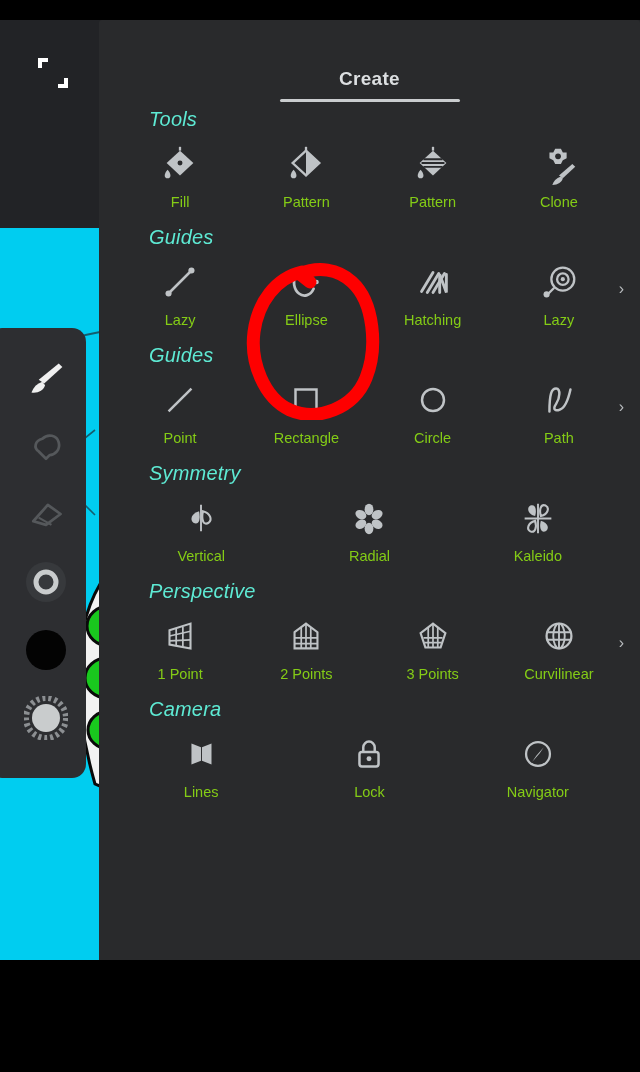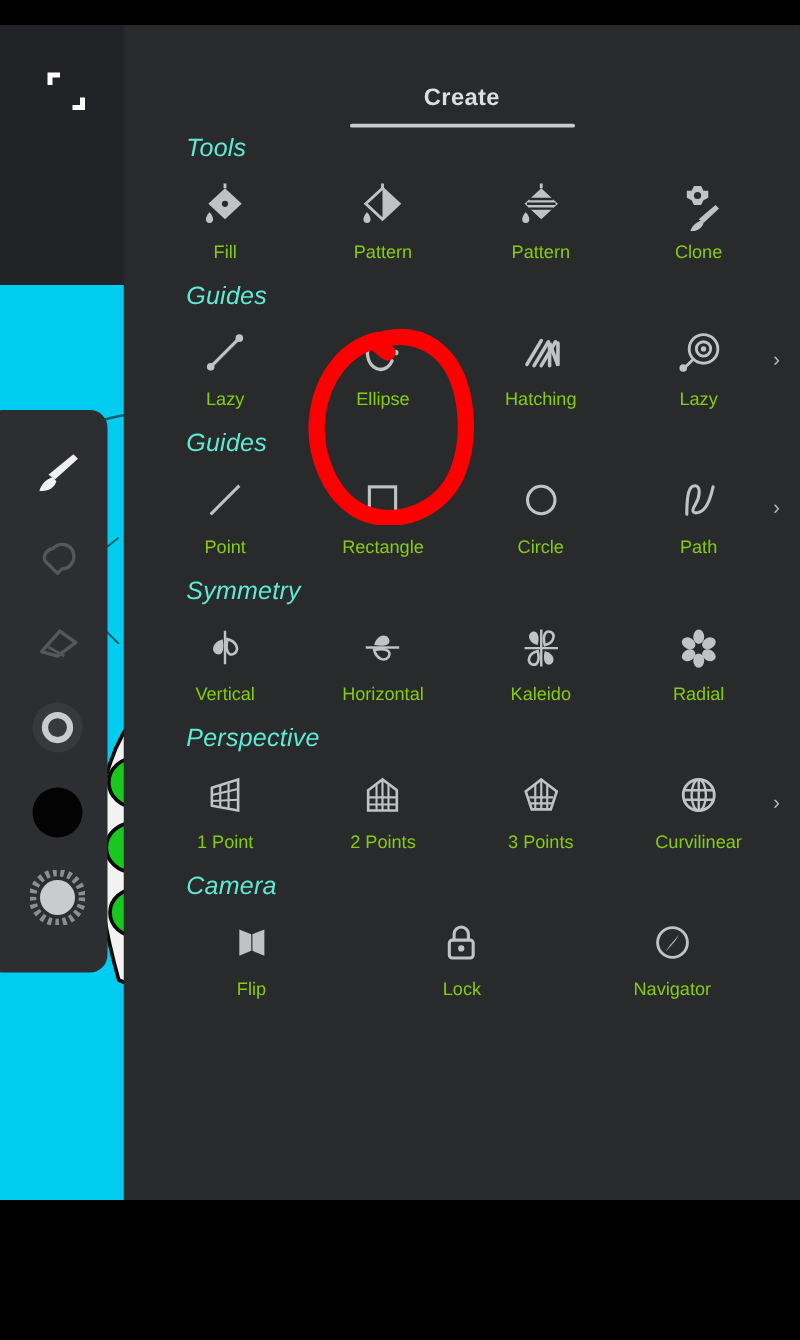--- a/index.html
+++ b/index.html
@@ -312,60 +312,50 @@
           <span class="cell-icon">
             <svg viewBox="0 0 44 44" width="42" height="42">
               <path d="M22 8 L22 36" stroke="#bfc3c6" stroke-width="2"></path>
               <path d="M20 15 C12 17 10 24 14 27 C19 30 22 25 20 15 Z" fill="#bfc3c6"></path>
               <path d="M24 15 C32 17 34 24 30 27 C25 30 22 25 24 15 Z" fill="none" stroke="#bfc3c6" stroke-width="2.2"></path>
             </svg>
           </span>
           <span class="cell-label">Vertical</span>
         </div>
 
-        <div class="cell">
-          <span class="cell-icon">
-            <svg viewBox="0 0 44 44" width="42" height="42">
-              <path d="M8 22 L36 22" stroke="#bfc3c6" stroke-width="2"></path>
-              <path d="M15 20 C17 12 24 10 27 14 C30 19 25 22 15 20 Z" fill="#bfc3c6"></path>
-              <path d="M15 24 C17 32 24 34 27 30 C30 25 25 22 15 24 Z" fill="none" stroke="#bfc3c6" stroke-width="2.2"></path>
-            </svg>
-          </span>
-          <span class="cell-label">Horizontal</span>
-        </div>
-
-        <div class="cell">
-          <span class="cell-icon">
-            <svg viewBox="0 0 44 44" width="42" height="42">
-              <path d="M19 20 C11 18 10 11 14 9 C19 7 21 13 19 20 Z" fill="#bfc3c6"></path>
-              <path d="M25 20 C33 18 34 11 30 9 C25 7 23 13 25 20 Z" fill="none" stroke="#bfc3c6" stroke-width="2.2"></path>
-              <path d="M19 25 C11 27 10 34 14 36 C19 38 21 32 19 25 Z" fill="none" stroke="#bfc3c6" stroke-width="2.2"></path>
-              <path d="M25 25 C33 27 34 34 30 36 C25 38 23 32 25 25 Z" fill="#bfc3c6"></path>
-              <path d="M22 7 L22 38 M8 22.5 L36 22.5" stroke="#bfc3c6" stroke-width="2"></path>
-            </svg>
-          </span>
-          <span class="cell-label">Kaleido</span>
-        </div>
 
         <div class="cell">
           <span class="cell-icon">
             <svg viewBox="0 0 44 44" width="42" height="42">
               <g fill="#bfc3c6">
                 <ellipse cx="22" cy="13" rx="4.6" ry="6"></ellipse>
                 <ellipse cx="30.5" cy="18.5" rx="4.6" ry="6" transform="rotate(60 30.5 18.5)"></ellipse>
                 <ellipse cx="30.5" cy="28.5" rx="4.6" ry="6" transform="rotate(120 30.5 28.5)"></ellipse>
                 <ellipse cx="22" cy="33" rx="4.6" ry="6"></ellipse>
                 <ellipse cx="13.5" cy="28.5" rx="4.6" ry="6" transform="rotate(60 13.5 28.5)"></ellipse>
                 <ellipse cx="13.5" cy="18.5" rx="4.6" ry="6" transform="rotate(120 13.5 18.5)"></ellipse>
               </g>
               <circle cx="22" cy="23" r="2.6" fill="#292a2c"></circle>
             </svg>
           </span>
           <span class="cell-label">Radial</span>
         </div>
+
+        <div class="cell">
+          <span class="cell-icon">
+            <svg viewBox="0 0 44 44" width="42" height="42">
+              <path d="M19 20 C11 18 10 11 14 9 C19 7 21 13 19 20 Z" fill="#bfc3c6"></path>
+              <path d="M25 20 C33 18 34 11 30 9 C25 7 23 13 25 20 Z" fill="none" stroke="#bfc3c6" stroke-width="2.2"></path>
+              <path d="M19 25 C11 27 10 34 14 36 C19 38 21 32 19 25 Z" fill="none" stroke="#bfc3c6" stroke-width="2.2"></path>
+              <path d="M25 25 C33 27 34 34 30 36 C25 38 23 32 25 25 Z" fill="#bfc3c6"></path>
+              <path d="M22 7 L22 38 M8 22.5 L36 22.5" stroke="#bfc3c6" stroke-width="2"></path>
+            </svg>
+          </span>
+          <span class="cell-label">Kaleido</span>
+        </div>
       </div>
     </div>
 
     <div class="section">
       <div class="section-title">Perspective</div>
       <div class="grid">
 
         <div class="cell">
           <span class="cell-icon">
             <svg viewBox="0 0 44 44" width="42" height="42">
@@ -419,21 +409,21 @@
       <div class="grid">
 
 
         <div class="cell">
           <span class="cell-icon">
             <svg viewBox="0 0 44 44" width="42" height="42">
               <path d="M12 11 L22 15 L22 29 L12 33 Z" fill="#bfc3c6"></path>
               <path d="M23 15 L33 11 L33 33 L23 29 Z" fill="#bfc3c6"></path>
             </svg>
           </span>
-          <span class="cell-label">Flip</span>
+          <span class="cell-label">Lines</span>
         </div>
 
         <div class="cell">
           <span class="cell-icon">
             <svg viewBox="0 0 44 44" width="42" height="42">
               <rect x="12" y="20" width="20" height="15" rx="2.5" fill="none" stroke="#bfc3c6" stroke-width="2.6"></rect>
               <path d="M16 20 L16 15 A6 6 0 0 1 28 15 L28 20" fill="none" stroke="#bfc3c6" stroke-width="2.6"></path>
               <circle cx="22" cy="27" r="2.6" fill="#bfc3c6"></circle>
             </svg>
           </span>

